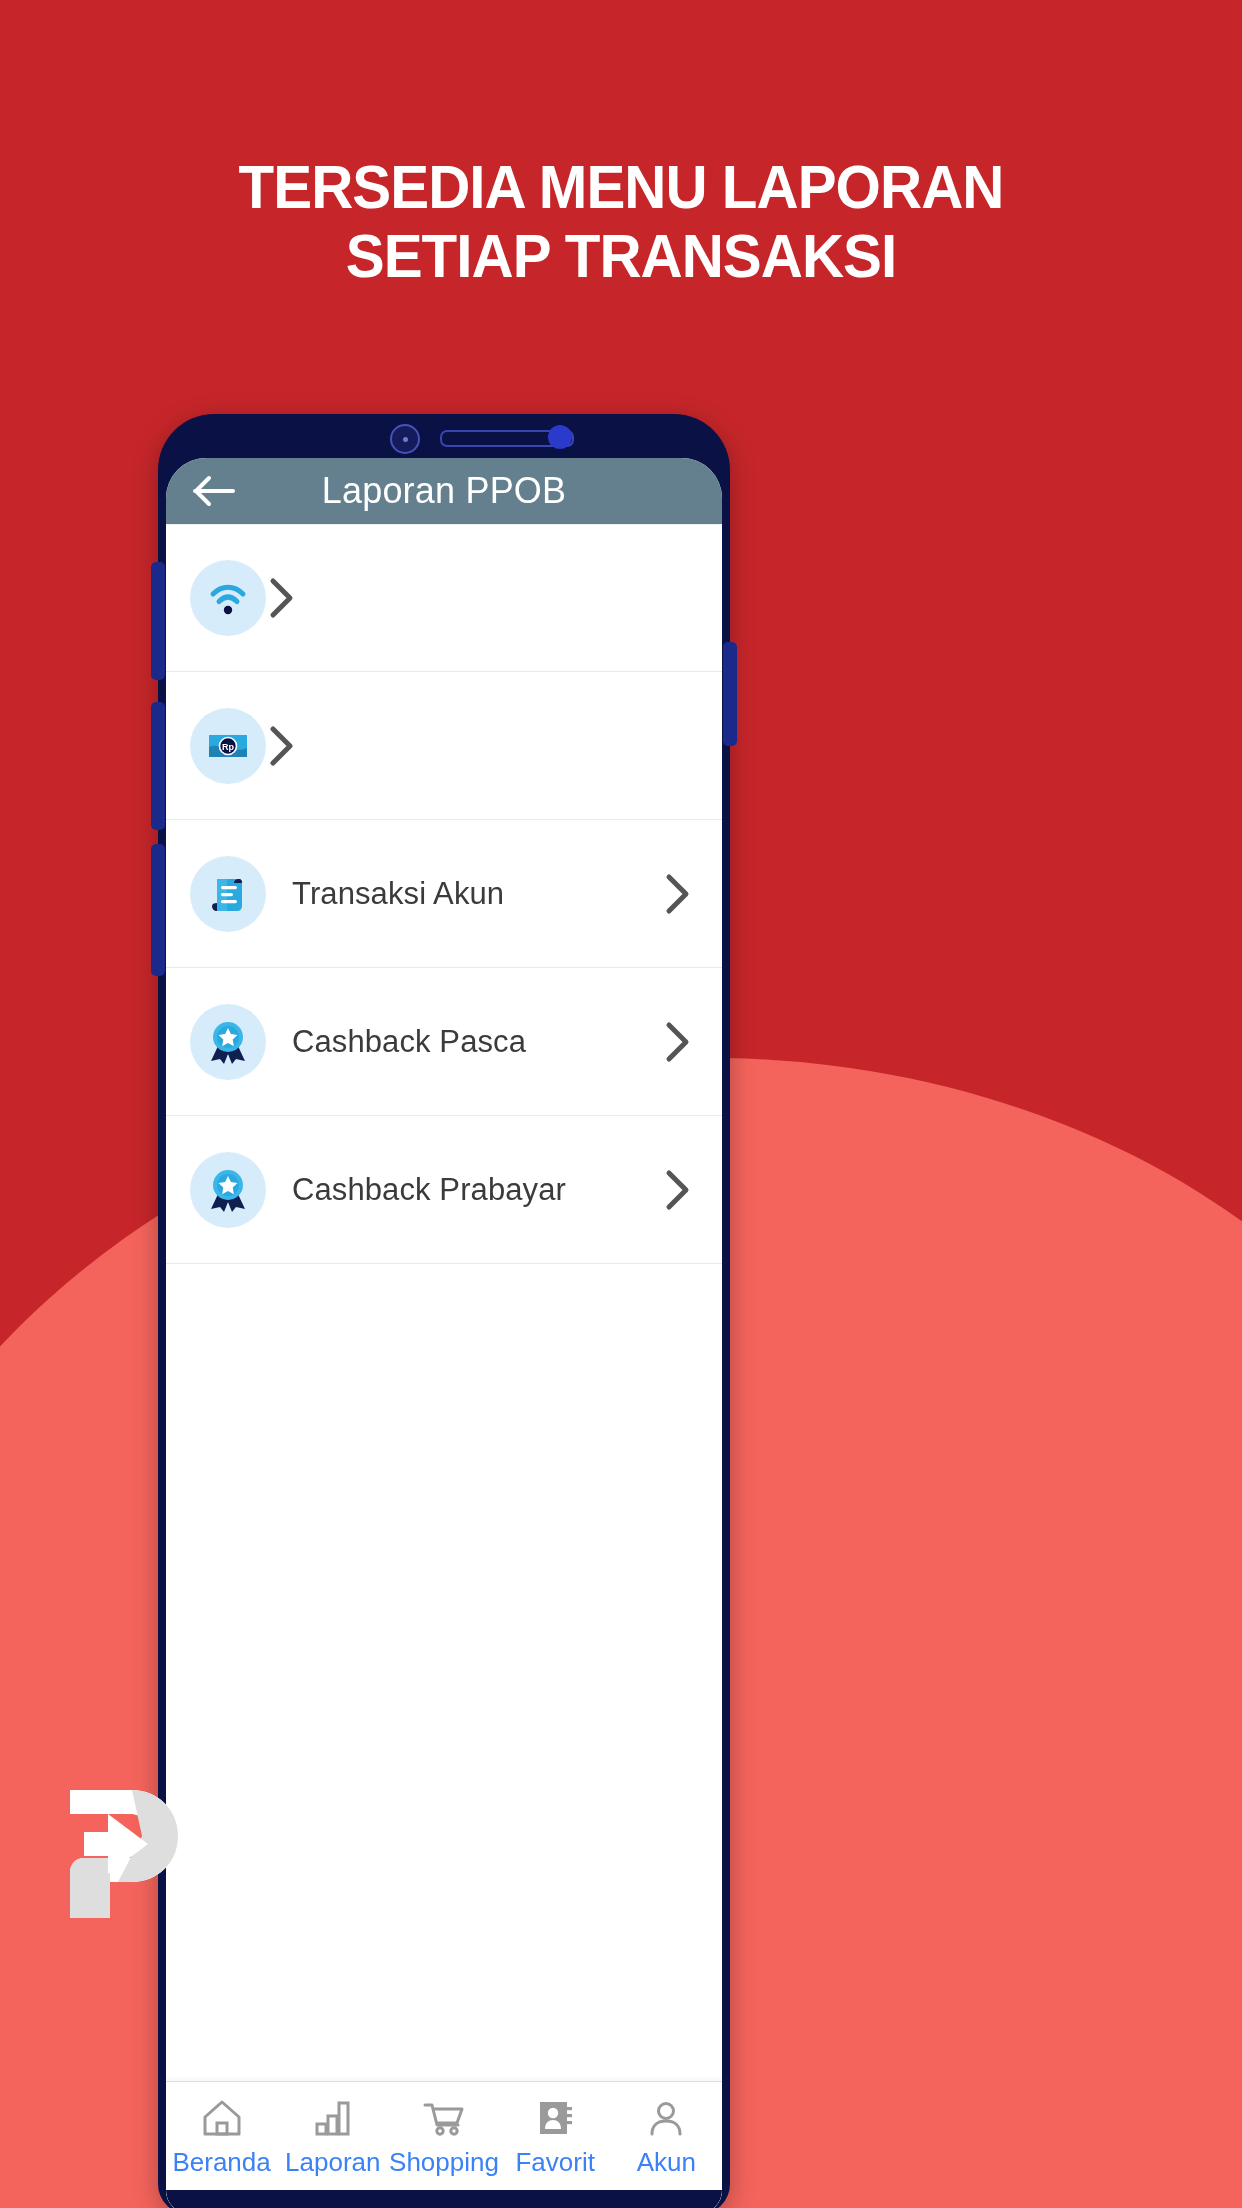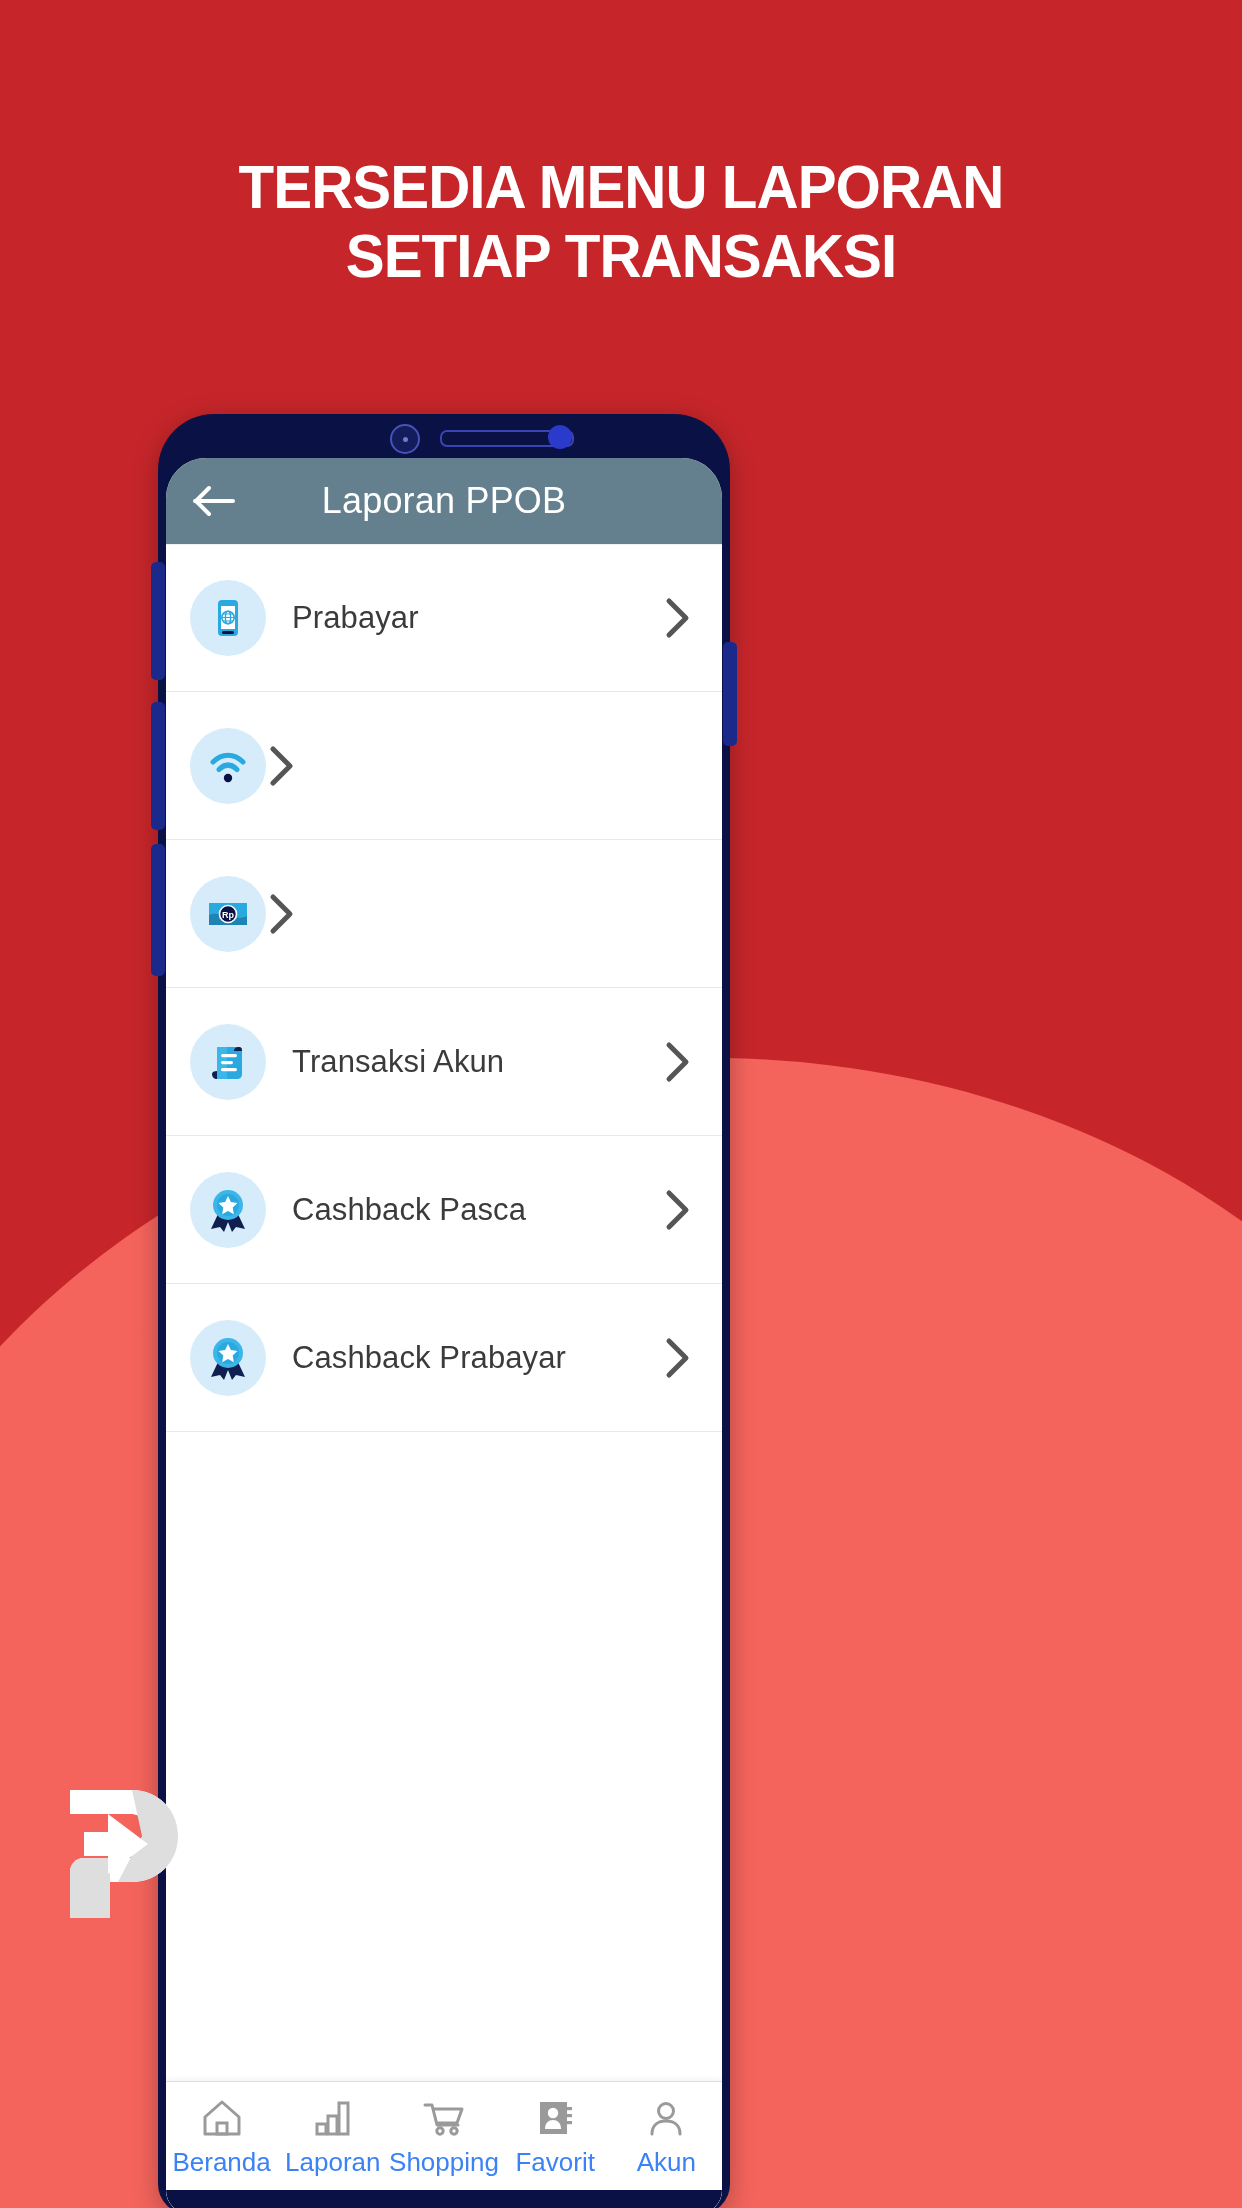--- a/index.html
+++ b/index.html
@@ -69,21 +69,21 @@
     position:absolute;left:50%;margin-left:-4px;top:16px;width:130px;height:13px;
     border-radius:7px;background:#0a1144;border:2px solid #3a45b0;
   }
   .dot-r{
     position:absolute;right:158px;top:11px;width:24px;height:24px;border-radius:50%;
     background:#2a3acb;
   }
 
   
   .appbar{
-    position:relative;height:86px;background:#64808e;display:flex;align-items:center;
+    position:relative;height:66px;background:#64808e;display:flex;align-items:center;
   }
   .back{margin-left:22px;width:52px;height:52px;display:flex;align-items:center;justify-content:center;}
   .appbar-title{
     position:absolute;left:0;right:0;text-align:center;color:#fff;
     font-size:36px;font-weight:400;letter-spacing:.2px;pointer-events:none;
   }
 
   
   .list{background:#fff;}
   .row{
@@ -157,36 +157,20 @@
             <svg width="44" height="34" viewBox="0 0 44 34">
               <path d="M3 17 H41" stroke="#fff" stroke-width="4" stroke-linecap="round" fill="none"></path>
               <path d="M17 4 L4 17 L17 30" stroke="#fff" stroke-width="4" stroke-linecap="round" stroke-linejoin="round" fill="none"></path>
             </svg>
           </div>
           <div class="appbar-title">Laporan PPOB</div>
         </div>
 
         <div class="list">
 
-          <div class="row">
-            <div class="ic-wrap">
-              <svg width="46" height="46" viewBox="0 0 46 46">
-                <rect x="13" y="5" width="20" height="36" rx="4" fill="#29a9e0"></rect>
-                <rect x="16" y="11" width="14" height="23" fill="#ffffff"></rect>
-                <rect x="17" y="36" width="12" height="3" rx="1.5" fill="#0a1144"></rect>
-                <circle cx="23" cy="22.5" r="6.2" fill="none" stroke="#29a9e0" stroke-width="1.6"></circle>
-                <ellipse cx="23" cy="22.5" rx="2.6" ry="6.2" fill="none" stroke="#29a9e0" stroke-width="1.4"></ellipse>
-                <path d="M17 22.5 H29 M17.8 19 H28.2 M17.8 26 H28.2" stroke="#29a9e0" stroke-width="1.2"></path>
-              </svg>
-            </div>
-            <div class="row-label">Prabayar</div>
-            <svg class="chev" width="30" height="44" viewBox="0 0 30 44">
-              <path d="M7 5 L24 22 L7 39" stroke="#555" stroke-width="5" fill="none" stroke-linecap="round" stroke-linejoin="round"></path>
-            </svg>
-          </div>
 
           <div class="row">
             <div class="ic-wrap">
               <svg width="48" height="48" viewBox="0 0 48 48">
                 <path d="M9 20 C18 11 30 11 39 20" stroke="#29a9e0" stroke-width="5" fill="none" stroke-linecap="round"></path>
                 <path d="M15 27.5 C21 21.5 27 21.5 33 27.5" stroke="#29a9e0" stroke-width="5" fill="none" stroke-linecap="round"></path>
                 <circle cx="24" cy="36" r="4.2" fill="#0a1144"></circle>
               </svg>
             </div>
             <svg class="chev" width="30" height="44" viewBox="0 0 30 44">

